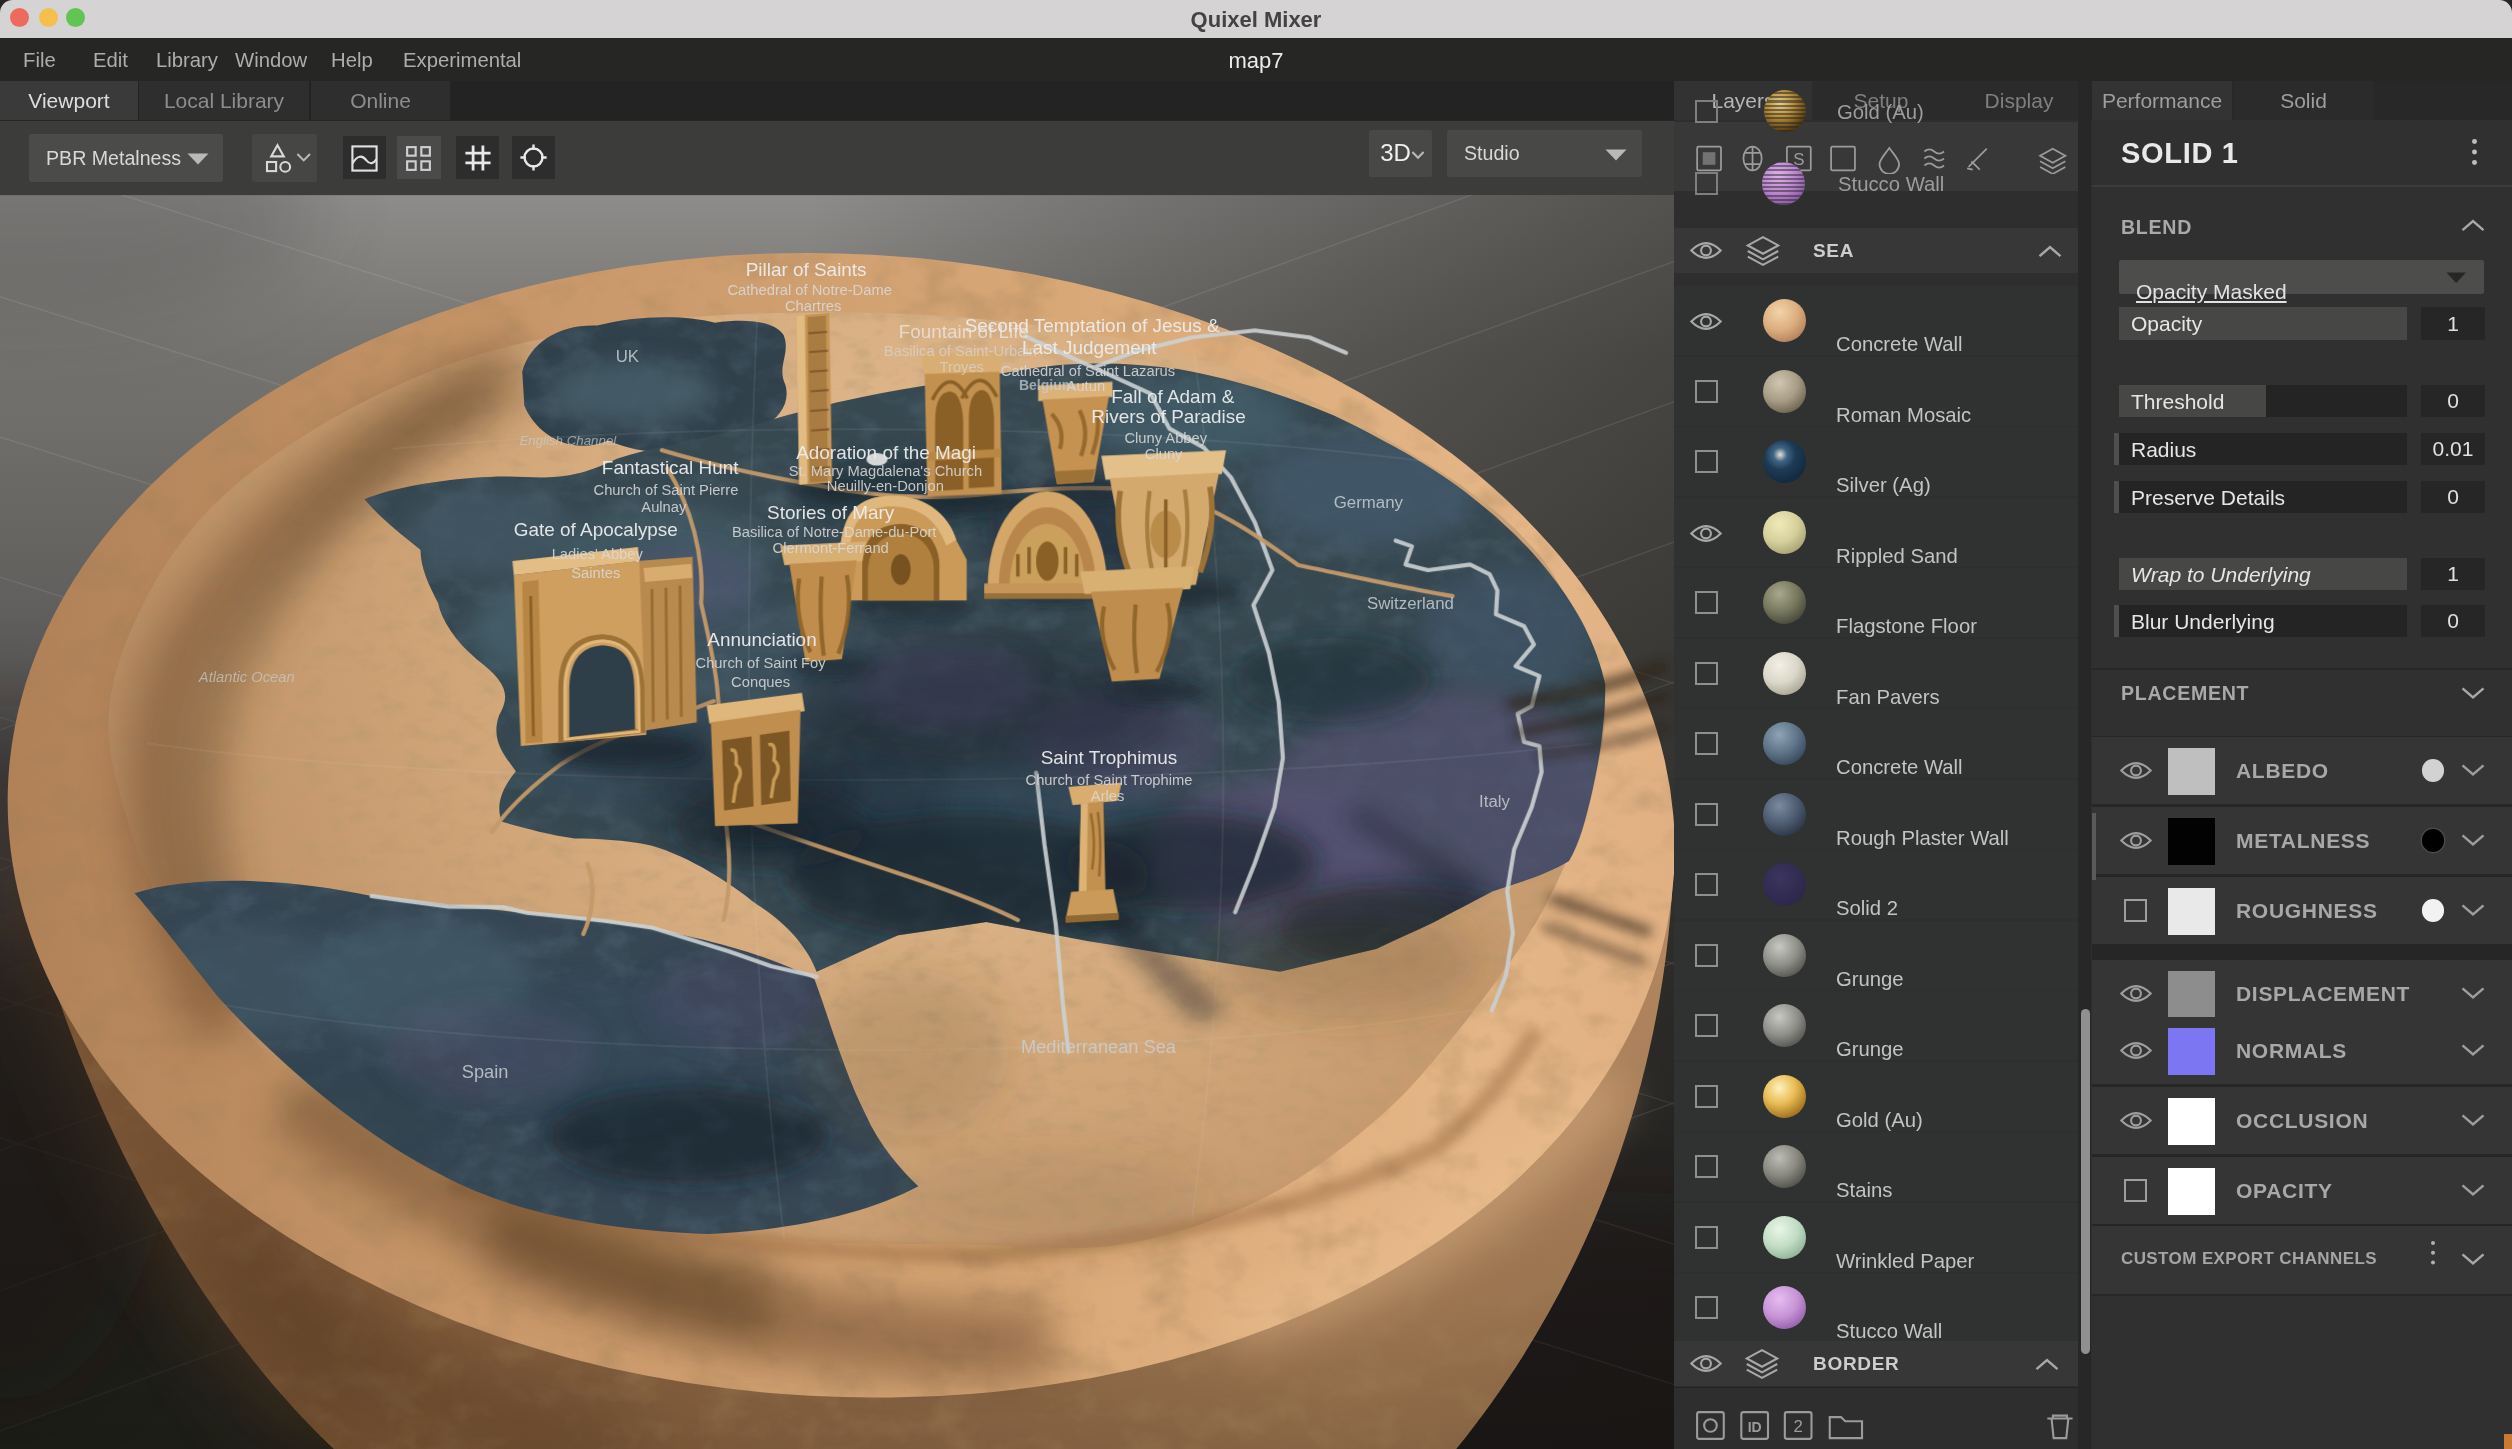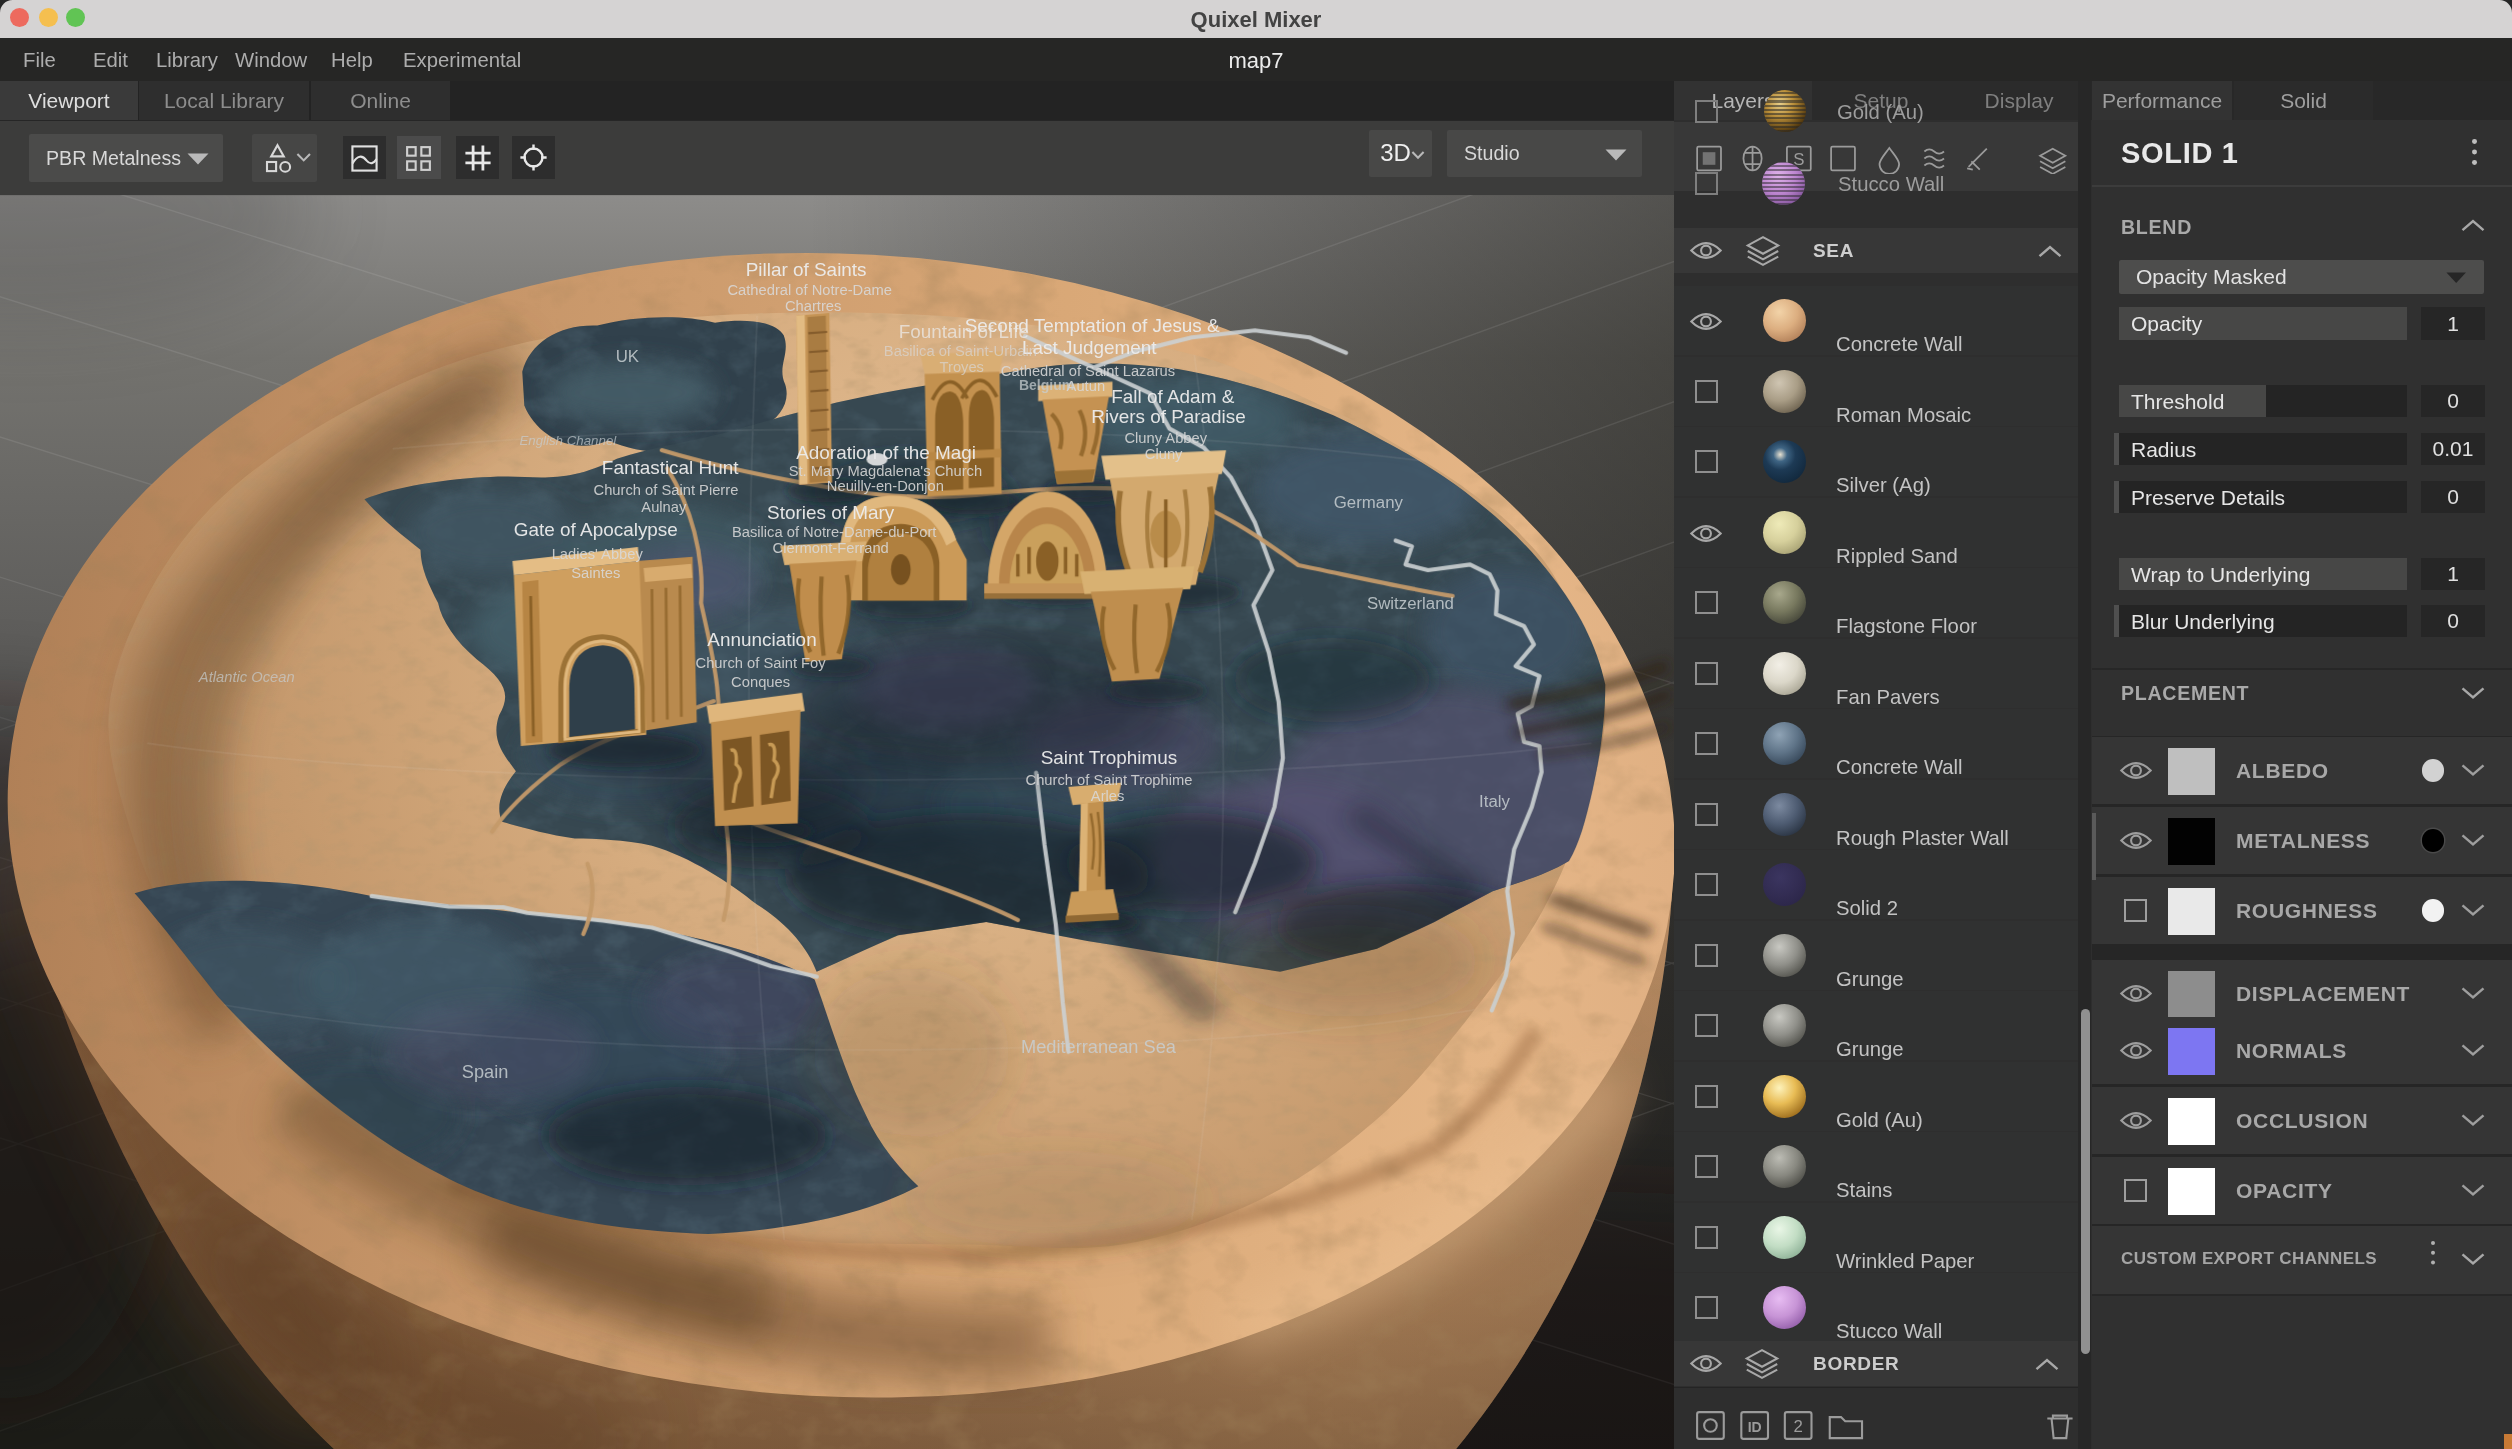--- a/index.html
+++ b/index.html
@@ -765,21 +765,21 @@
     <div class="abs" style="left:0;top:39px;width:421px;height:67px;background:#303030;border-bottom:2.1px solid #3c3c3c;">
       <span class="abs" style="left:29px;top:17px;font-size:29px;font-weight:bold;color:#e9e9e9;letter-spacing:0.7px;">SOLID 1</span>
       <div class="abs" style="left:380px;top:19px;width:4.9px;height:4.9px;border-radius:50%;background:#bdbdbd;box-shadow:0 10.5px 0 #bdbdbd, 0 21px 0 #bdbdbd;"></div>
     </div>
 
     <span class="abs" style="left:29px;top:135px;font-size:19.6px;font-weight:bold;color:#a9a9a9;letter-spacing:0.7px;">BLEND</span>
     <svg class="chevron" style="left:369px;top:138px" viewBox="0 0 34 18" fill="none" stroke="#a8a8a8" stroke-width="3.5">
         <path d="M2 16 L17 3 L32 16"></path>
       </svg>
     <div class="abs" style="left:27px;top:179px;width:365px;height:34px;background:#4d4d4c;border-radius:2.1px;">
-      <span class="abs" style="left:17px;top:5px;font-size:21px;color:#e2e2e2;">Opacity Masked</span>
+      <span class="abs" style="left:17px;top:20px;font-size:21px;color:#e2e2e2;text-decoration:underline;">Opacity Masked</span>
       <svg class="abs" style="right:17px;top:11.2px" width="22.4" height="13.3" viewBox="0 0 32 19">
           <path d="M2 2 L30 2 L16 17 Z" fill="#262626"></path>
         </svg>
     </div>
     <div class="abs" style="left:27px;top:226px;width:288px;height:33px;background:#474746;">
       <span class="abs" style="left:12px;top:4.9px;font-size:21px;color:#e6e6e6;">Opacity</span>
     </div>
     <div class="abs" style="left:329px;top:226px;width:64px;height:33px;background:#262626;text-align:center;">
       <span style="font-size:21px;color:#e0e0e0;line-height:33px;">1</span>
     </div>
@@ -798,21 +798,21 @@
       <span style="font-size:21px;color:#e0e0e0;line-height:32px;">0.01</span>
     </div>
     <div class="abs" style="left:22px;top:400px;width:5.6px;height:32px;background:#4f4f4f;"></div>
     <div class="abs" style="left:27px;top:400px;width:288px;height:32px;background:#242424;">
       <span class="abs" style="left:12px;top:4.9px;font-size:21px;color:#e6e6e6;">Preserve Details</span>
     </div>
     <div class="abs" style="left:329px;top:400px;width:64px;height:32px;background:#262626;text-align:center;">
       <span style="font-size:21px;color:#e0e0e0;line-height:32px;">0</span>
     </div>
     <div class="abs" style="left:27px;top:477px;width:288px;height:32px;background:#474746;">
-      <span class="abs" style="left:12px;top:4.9px;font-size:21px;color:#e6e6e6;">Wrap to Underlying</span>
+      <span class="abs" style="left:12px;top:4.9px;font-size:21px;color:#e6e6e6;font-style:italic;">Wrap to Underlying</span>
     </div>
     <div class="abs" style="left:329px;top:477px;width:64px;height:32px;background:#262626;text-align:center;">
       <span style="font-size:21px;color:#e0e0e0;line-height:32px;">1</span>
     </div>
     <div class="abs" style="left:22px;top:524px;width:5.6px;height:32px;background:#4f4f4f;"></div>
     <div class="abs" style="left:27px;top:524px;width:288px;height:32px;background:#242424;">
       <span class="abs" style="left:12px;top:4.9px;font-size:21px;color:#e6e6e6;">Blur Underlying</span>
     </div>
     <div class="abs" style="left:329px;top:524px;width:64px;height:32px;background:#262626;text-align:center;">
       <span style="font-size:21px;color:#e0e0e0;line-height:32px;">0</span>

